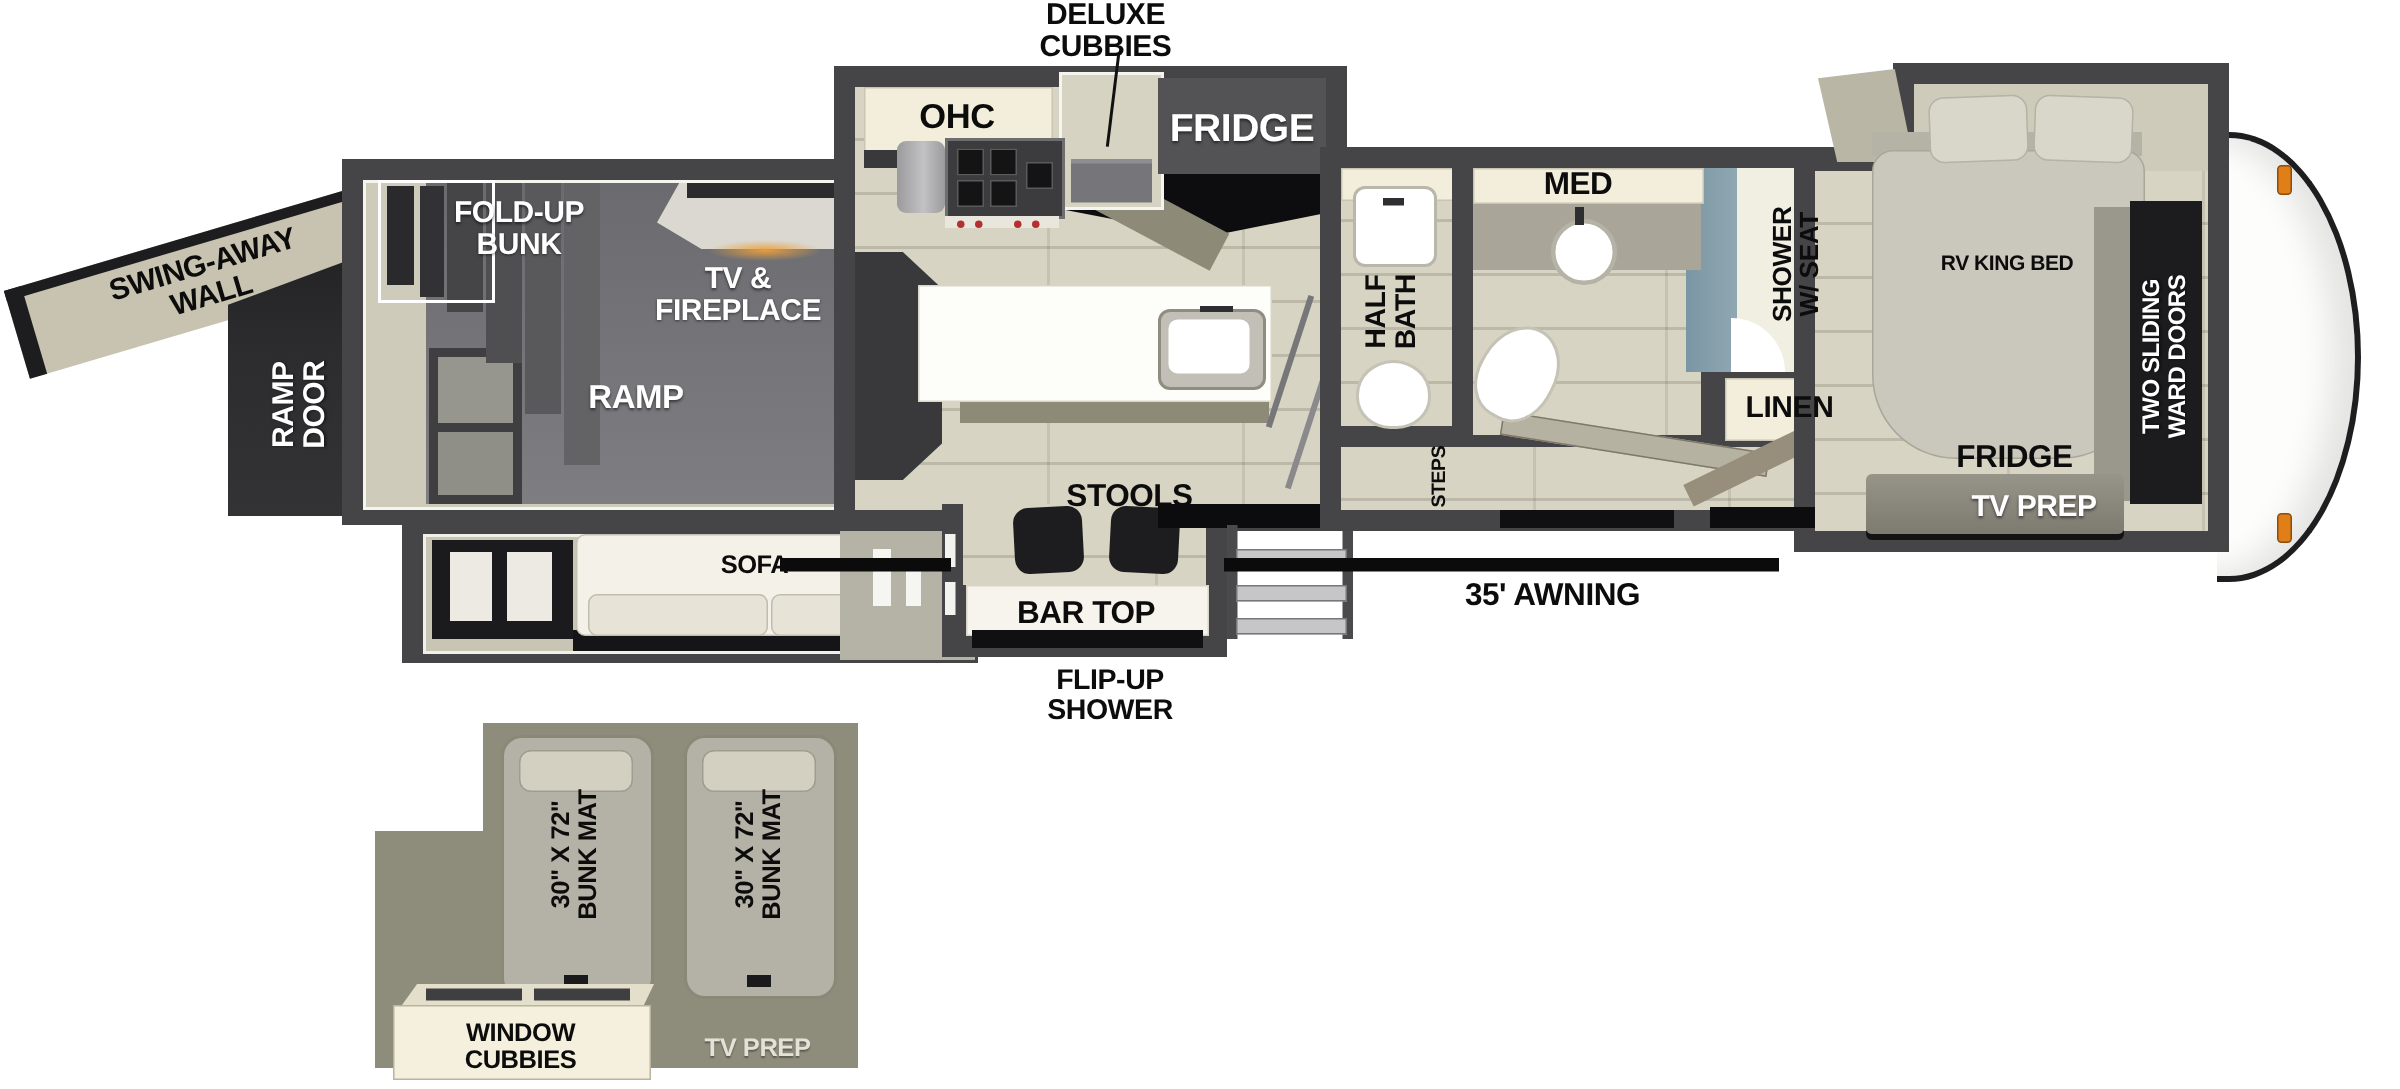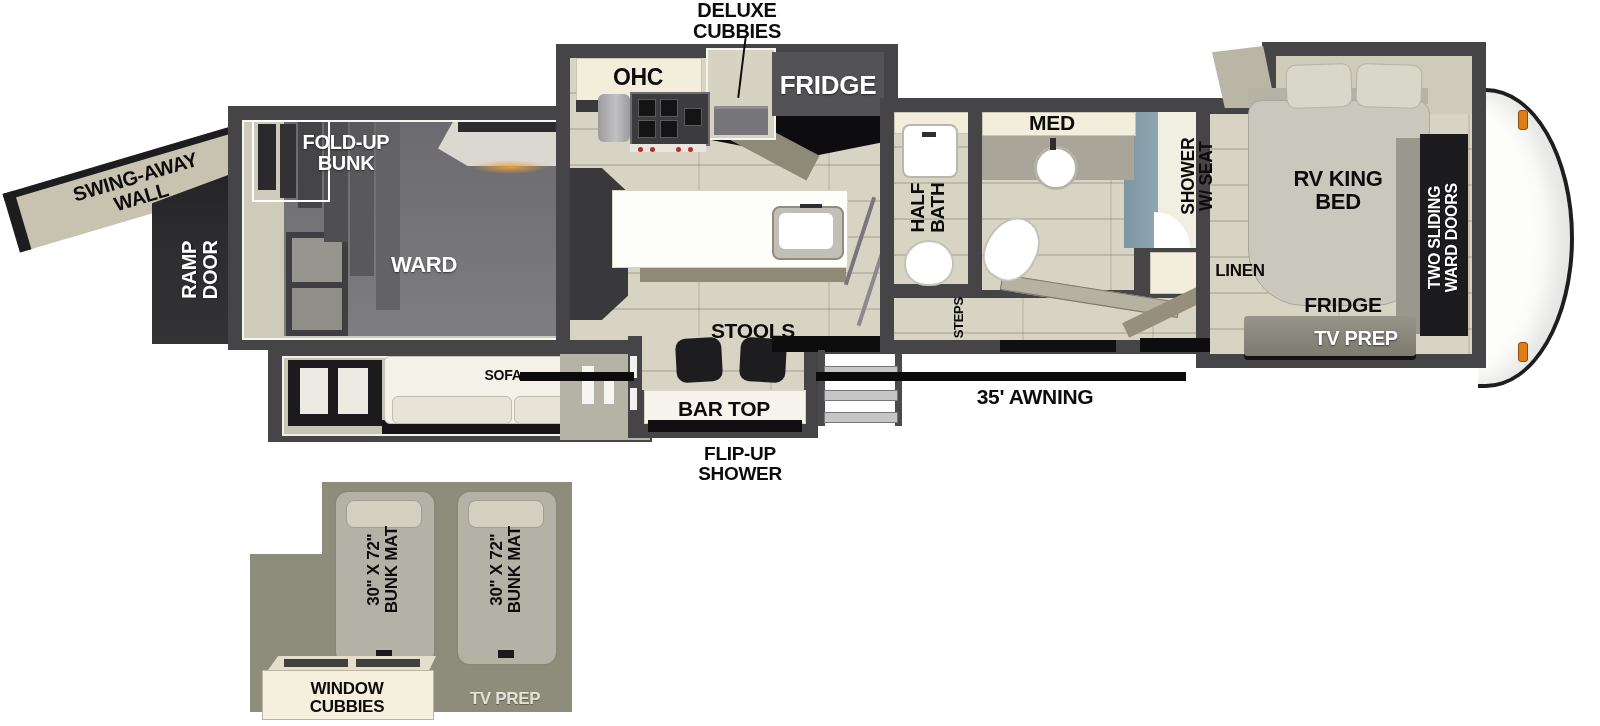--- a/index.html
+++ b/index.html
@@ -58,33 +58,34 @@
   <div class="a" style="left:376px;top:122px;width:24px;height:188px;background:#636366;z-index:8;"></div>
   <div class="a" style="left:252px;top:120px;width:74px;height:78px;border:2px solid #ffffff;z-index:10;"></div>
 
   <div class="a" style="left:438px;top:122px;width:148px;height:44px;background:#dad8d1;
               clip-path:polygon(10% 0,90% 0,100% 60%,80% 100%,20% 100%,0 60%);z-index:8;"></div>
   <div class="a" style="left:458px;top:122px;width:108px;height:10px;background:#2c2c2e;z-index:9;"></div>
   <div class="a" style="left:472px;top:160px;width:76px;height:14px;
               background:radial-gradient(ellipse at center,rgba(235,160,60,.95) 0%,rgba(235,160,60,0) 70%);z-index:9;"></div>
 
   <div class="lbl wlbl" style="left:292px;top:132px;width:108px;font-size:20px;z-index:60;">FOLD-UP BUNK</div>
-  <div class="lbl wlbl" style="left:374px;top:254px;width:100px;font-size:22px;z-index:60;">WARD</div>
+  <div class="lbl wlbl" style="left:432px;top:176px;width:120px;font-size:20px;z-index:60;">TV &amp; FIREPLACE</div>
+  <div class="lbl wlbl" style="left:374px;top:254px;width:100px;font-size:22px;z-index:60;">RAMP</div>
 
   <div class="a wall" style="left:268px;top:346px;width:384px;height:96px;z-index:6;"></div>
   <div class="a" style="left:282px;top:356px;width:356px;height:76px;background:#c9c5b4;border:2px solid #f0efe8;z-index:7;"></div>
   <div class="a" style="left:288px;top:360px;width:94px;height:66px;background:#1b1b1d;z-index:8;">
       <div class="a" style="left:12px;top:8px;width:28px;height:46px;background:#eceae2;"></div>
       <div class="a" style="left:50px;top:8px;width:30px;height:46px;background:#eceae2;"></div>
   </div>
   <div class="a" style="left:382px;top:420px;width:256px;height:14px;background:#151517;z-index:8;"></div>
   <div class="a" style="left:384px;top:356px;width:254px;height:66px;background:#f3f1e8;border:1px solid #c6c3b4;border-radius:6px;z-index:9;"></div>
   <div class="a" style="left:392px;top:396px;width:118px;height:26px;background:#e7e4d7;border:1px solid #c0bdae;border-radius:6px;z-index:10;"></div>
   <div class="a" style="left:514px;top:396px;width:118px;height:26px;background:#e7e4d7;border:1px solid #c0bdae;border-radius:6px;z-index:10;"></div>
-  <div class="lbl" style="left:448px;top:368px;width:110px;font-size:14px;z-index:60;">SOFA</div>
+  <div class="lbl" style="left:448px;top:368px;width:110px;font-size:17px;z-index:60;">SOFA</div>
 
   <div class="a" style="left:560px;top:352px;width:90px;height:88px;background:#b5b2a6;z-index:10;">
       <div class="a" style="left:22px;top:14px;width:12px;height:38px;background:#f5f5f2;"></div>
       <div class="a" style="left:44px;top:20px;width:10px;height:32px;background:#f5f5f2;"></div>
   </div>
 
   <div class="a wall" style="left:556px;top:44px;width:342px;height:310px;z-index:11;"></div>
   <div class="a floor" style="left:570px;top:58px;width:314px;height:282px;z-index:12;"></div>
 
   <div class="a" style="left:570px;top:168px;width:58px;height:152px;background:#39393b;
@@ -177,21 +178,21 @@
   <div class="a" style="left:986px;top:216px;width:48px;height:62px;background:#ffffff;border:2px solid #c5c2b6;
               border-radius:50% 50% 44% 44%;transform:rotate(30deg);z-index:18;"></div>
 
   <div class="a" style="left:1124px;top:112px;width:110px;height:136px;background:#f1eee2;z-index:16;">
       <div class="a" style="left:0px;top:0px;width:34px;height:136px;background:linear-gradient(90deg,#7b96a3,#8fa7b2);"></div>
       <div class="a" style="left:30px;top:100px;width:36px;height:36px;background:#ffffff;border-radius:0 100% 0 0;"></div>
   </div>
   <div class="lbl vl" style="left:1153px;top:158px;width:88px;font-size:17.5px;z-index:60;">SHOWER W/ SEAT</div>
 
   <div class="a cream" style="left:1150px;top:252px;width:86px;height:40px;z-index:17;"></div>
-  <div class="lbl" style="left:1190px;top:262px;width:100px;font-size:17px;z-index:60;">LINEN</div>
+  <div class="lbl" style="left:1143px;top:262px;width:100px;font-size:20px;z-index:60;">LINEN</div>
 
   <div class="a floor" style="left:894px;top:298px;width:334px;height:42px;z-index:16;"></div>
   <div class="a" style="left:1000px;top:288px;width:178px;height:14px;background:#b6b2a2;border:1px solid #80796a;transform:rotate(9deg);z-index:17;"></div>
   <div class="a" style="left:1120px;top:298px;width:112px;height:16px;background:#978f7c;transform:rotate(-26deg);z-index:17;"></div>
   <div class="lbl vl nw" style="left:931px;top:311px;width:56px;font-size:13px;z-index:60;">STEPS</div>
   <div class="a" style="left:1000px;top:340px;width:116px;height:12px;background:#101012;z-index:18;"></div>
   <div class="a" style="left:1140px;top:338px;width:74px;height:14px;background:#0d0d0f;z-index:18;"></div>
 
   <div class="a wall" style="left:1196px;top:100px;width:290px;height:268px;z-index:17;"></div>
   <div class="a wall" style="left:1262px;top:42px;width:224px;height:84px;z-index:17;"></div>
@@ -199,21 +200,21 @@
   <div class="a floor" style="left:1210px;top:114px;width:262px;height:240px;z-index:18;"></div>
 
   <div class="a" style="left:1212px;top:46px;width:64px;height:62px;background:#bab6a5;
               clip-path:polygon(0 10%,80% 0,100% 100%,20% 100%);z-index:19;"></div>
 
   <div class="a" style="left:1248px;top:88px;width:180px;height:16px;background:#b5b2a6;z-index:19;"></div>
   <div class="a" style="left:1286px;top:64px;width:64px;height:42px;background:#d9d6ca;border:1px solid #b5b2a6;border-radius:10px;transform:rotate(-2deg);z-index:20;"></div>
   <div class="a" style="left:1356px;top:64px;width:64px;height:42px;background:#d9d6ca;border:1px solid #b5b2a6;border-radius:10px;transform:rotate(2deg);z-index:20;"></div>
   <div class="a" style="left:1248px;top:100px;width:180px;height:204px;background:#cac7bd;border:1px solid #a9a69a;
               border-radius:14px 14px 56px 56px;z-index:19;"></div>
-  <div class="lbl" style="left:1288px;top:168px;width:100px;font-size:22px;z-index:60;">RV KING BED</div>
+  <div class="lbl" style="left:1288px;top:168px;width:100px;font-size:14px;z-index:60;">RV KING BED</div>
 
   <div class="a" style="left:1396px;top:138px;width:24px;height:196px;background:#9a978c;z-index:19;"></div>
   <div class="a" style="left:1420px;top:134px;width:48px;height:202px;background:#1c1c1e;z-index:19;"></div>
   <div class="lbl wlbl vl" style="left:1379px;top:221px;width:130px;font-size:16px;z-index:60;">TWO SLIDING WARD DOORS</div>
 
   <div class="lbl" style="left:1288px;top:294px;width:110px;font-size:21px;z-index:60;">FRIDGE</div>
   <div class="a" style="left:1244px;top:316px;width:172px;height:40px;border-radius:4px;
               background:linear-gradient(180deg,#97948a 0%,#7d7a70 100%);box-shadow:0 4px 0 rgba(10,10,12,.85);z-index:19;"></div>
   <div class="lbl wlbl" style="left:1296px;top:328px;width:120px;font-size:20px;z-index:60;">TV PREP</div>
 

